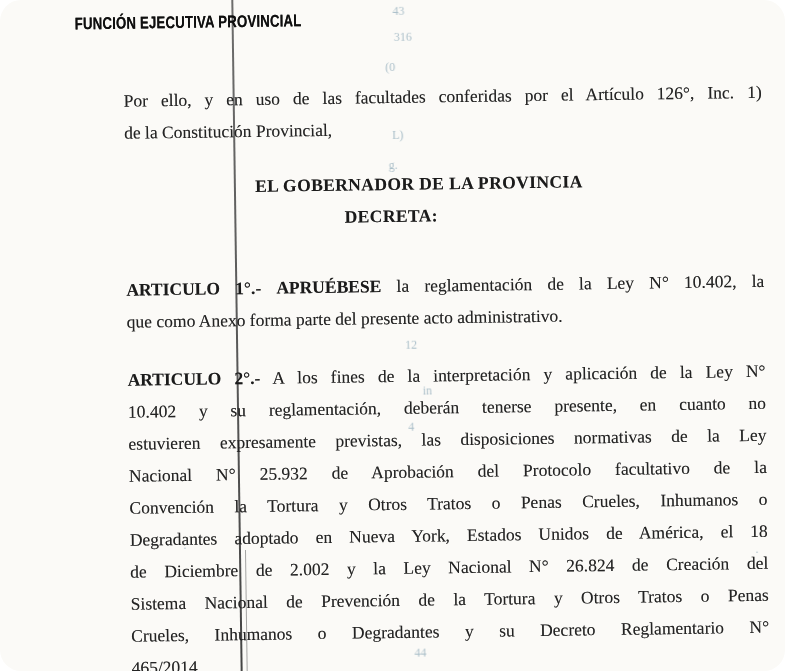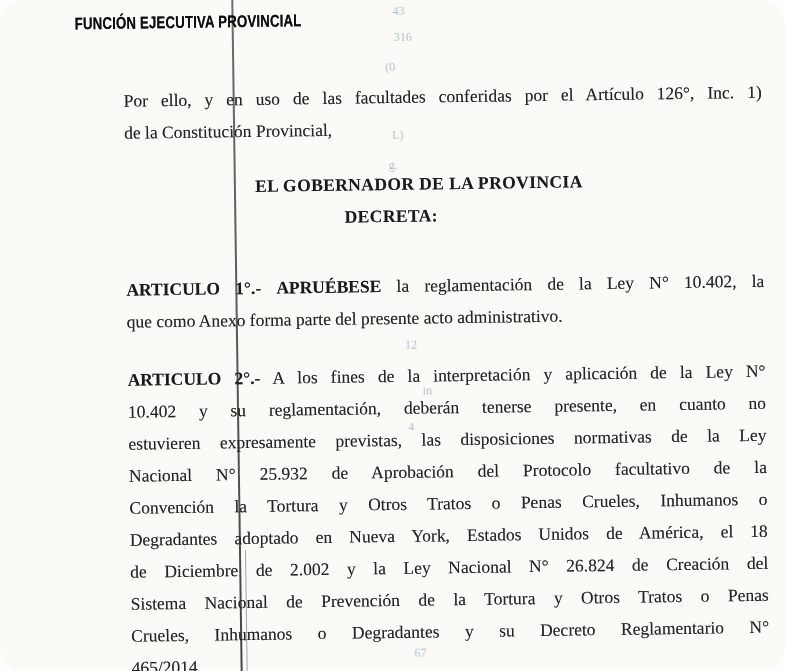--- a/index.html
+++ b/index.html
@@ -101,18 +101,18 @@
     </div>
 
     <span class="artifact" style="left:397px;top:4px">43</span>
     <span class="artifact" style="left:398px;top:30px">316</span>
     <span class="artifact" style="left:389px;top:60px">(0</span>
     <span class="artifact" style="left:395px;top:128px">L)</span>
     <span class="artifact" style="left:391px;top:158px">g.</span>
     <span class="artifact" style="left:405px;top:338px">12</span>
     <span class="artifact" style="left:422px;top:384px">in</span>
     <span class="artifact" style="left:407px;top:420px">4</span>
-    <span class="artifact" style="left:410px;top:646px">67</span>
+    <span class="artifact" style="left:410px;top:646px">44</span>
     <span class="artifact" style="left:752px;top:550px">·</span>
     <span class="artifact" style="left:180px;top:538px">·</span>
 
   </div>
 </div>
 
 </body></html>

